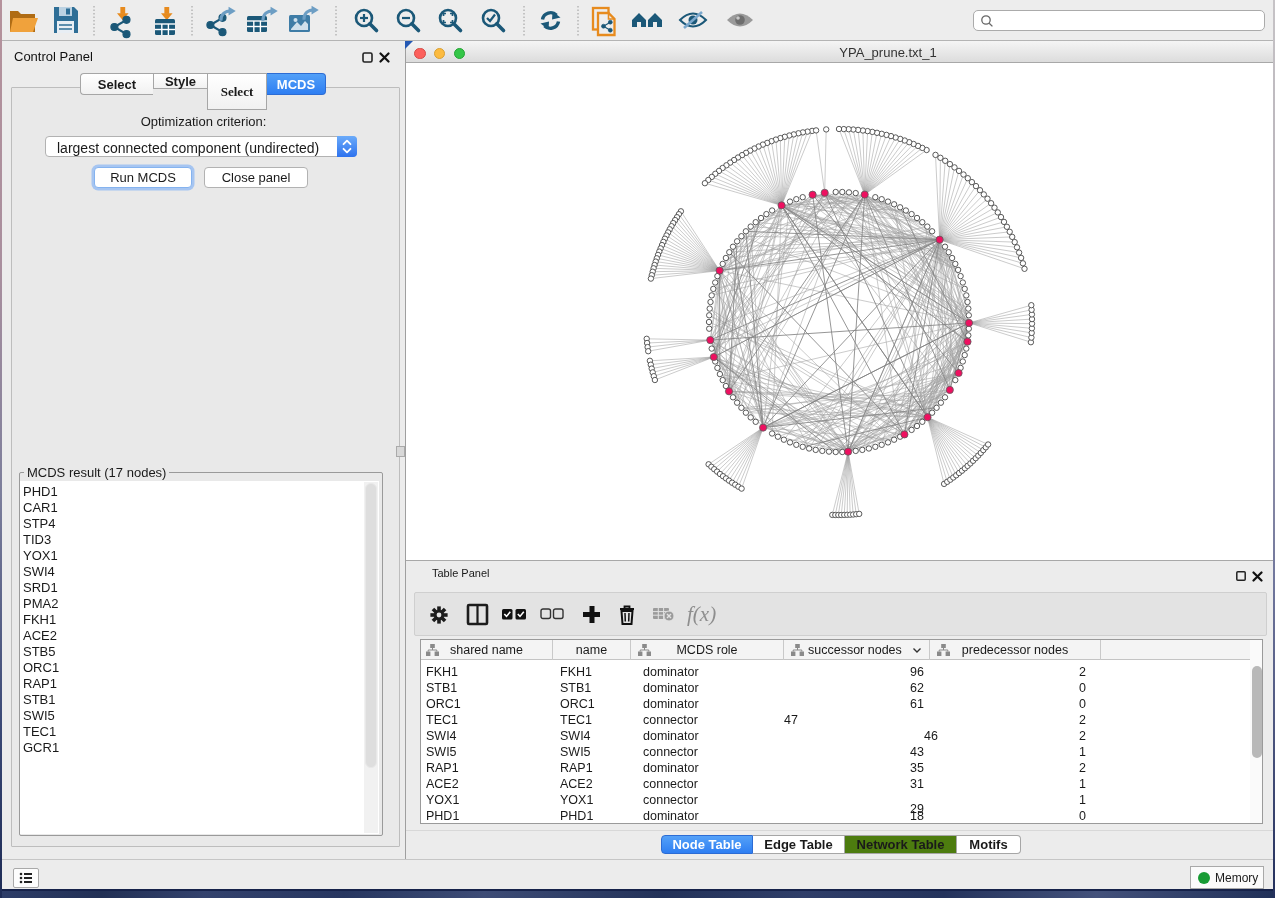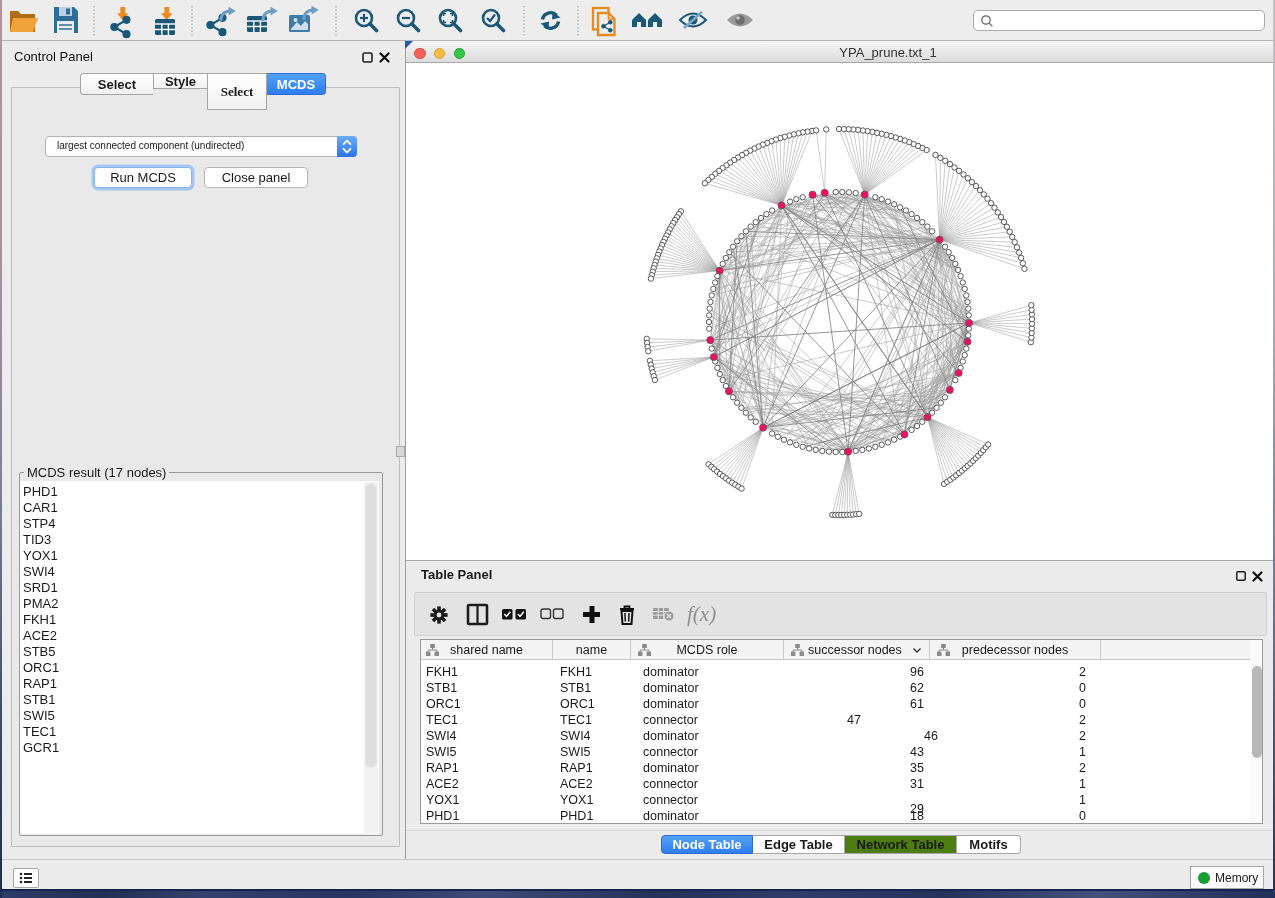--- a/index.html
+++ b/index.html
@@ -164,22 +164,23 @@
 
   <div class="abs" style="left:9px;top:46px;width:389px;height:760px;background:#e9e9e9;border:1px solid #bdbdbd;border-radius:1px;"></div>
 
   <div class="abs" style="left:78px;top:32px;height:22px;display:flex;z-index:5;font-size:13px;font-weight:bold;">
     <div style="width:73px;height:22px;background:linear-gradient(#ffffff,#f1f1f1);border:1px solid #a6a6a6;border-right:none;border-radius:4px 0 0 4px;display:flex;align-items:center;justify-content:center;">Select</div>
     <div style="width:54px;height:16px;background:linear-gradient(#ffffff,#f1f1f1);border:1px solid #a6a6a6;border-right:none;display:flex;align-items:center;justify-content:center;">Style</div>
     <div style="width:60px;height:37px;background:linear-gradient(#ffffff,#f1f1f1);border:1px solid #a6a6a6;display:flex;align-items:center;justify-content:center;font-family:Liberation Serif, serif;">Select</div>
     <div style="width:59px;height:22px;background:linear-gradient(#52a0f8,#2e7ef2);border:1px solid #2c6cd4;border-left:none;border-radius:0 4px 4px 0;display:flex;align-items:center;justify-content:center;color:#fff;">MCDS</div>
   </div>
 
+  <div class="abs" style="left:0;top:73px;width:403px;text-align:center;font-size:13px;">Optimization criterion:</div>
   <div class="abs" style="left:43px;top:95px;width:312px;height:21px;background:#ffffff;border:1px solid #b2b2b2;border-radius:4px;">
-    <div style="position:absolute;left:11px;top:2.5px;font-size:10px;">largest connected component (undirected)</div>
+    <div style="position:absolute;left:11px;top:2.5px;font-size:14px;">largest connected component (undirected)</div>
     <div style="position:absolute;right:-1px;top:-1px;width:20px;height:21px;background:linear-gradient(#6babfa,#2d72ee);border-radius:0 4px 4px 0;">
       <svg width="20" height="21" viewBox="0 0 20 21">
           <path d="M6.5 8.2 L10 4.6 L13.5 8.2" fill="none" stroke="#fff" stroke-width="1.8" stroke-linecap="round" stroke-linejoin="round"></path>
           <path d="M6.5 12.8 L10 16.4 L13.5 12.8" fill="none" stroke="#fff" stroke-width="1.8" stroke-linecap="round" stroke-linejoin="round"></path>
         </svg>
     </div>
   </div>
   <div class="abs" style="left:92px;top:126px;width:98px;height:21px;background:#ffffff;border:1px solid #85b3ef;border-radius:4px;box-shadow:0 0 0 2.5px rgba(112,167,247,0.55);display:flex;align-items:center;justify-content:center;font-size:13px;">Run MCDS</div>
   <div class="abs" style="left:202px;top:126px;width:104px;height:21px;background:#ffffff;border:1px solid #b2b2b2;border-radius:4px;display:flex;align-items:center;justify-content:center;font-size:13px;">Close panel</div>
 
@@ -934,21 +935,21 @@
 <circle cx="442.1" cy="388.7" r="3.6"></circle>
 <circle cx="357.1" cy="364.6" r="3.6"></circle>
 <circle cx="323.0" cy="328.3" r="3.6"></circle>
 <circle cx="307.8" cy="294.0" r="3.6"></circle>
 <circle cx="304.3" cy="277.1" r="3.6"></circle>
 </g>
 </svg>
 </div>
 
 <div class="abs" style="left:406px;top:560px;width:869px;height:299px;background:#ececec;border-top:1px solid #a8a8a8;">
-  <div class="abs" style="left:15px;top:6px;font-size:13px;font-weight:bold;">Table Panel</div>
+  <div class="abs" style="left:26px;top:6px;font-size:11px;">Table Panel</div>
   <svg class="abs" style="left:830px;top:10px" width="10" height="10" viewBox="0 0 10 10">
       <rect x="0.8" y="0.8" width="8.4" height="8.4" fill="none" stroke="#222" stroke-width="1.5" rx="1"></rect>
     </svg>
   <svg class="abs" style="left:846px;top:10px" width="11" height="11" viewBox="0 0 11 11">
       <path d="M1.5 1.5 L9.5 9.5 M9.5 1.5 L1.5 9.5" stroke="#111" stroke-width="2.2" stroke-linecap="round"></path>
     </svg>
 
   <div class="abs" style="left:8px;top:31px;width:853px;height:44px;background:#e3e3e3;border:1px solid #cfcfcf;border-radius:2px;">
 <svg width="853" height="44" viewBox="0 0 853 44" style="position:absolute;left:0;top:0">
 <g transform="translate(24,22)">
@@ -1070,21 +1071,21 @@
         <span class="abs" style="left:5px;">ORC1</span>
         <span class="abs" style="left:139px;">ORC1</span>
         <span class="abs" style="left:222px;">dominator</span>
         <span class="abs" style="left:363px;width:140px;text-align:right;">61</span>
         <span class="abs" style="left:509px;width:156px;text-align:right;">0</span>
       </div>
 <div class="abs" style="left:0;top:73px;width:829px;height:16px;font-size:12.5px;">
         <span class="abs" style="left:5px;">TEC1</span>
         <span class="abs" style="left:139px;">TEC1</span>
         <span class="abs" style="left:222px;">connector</span>
-        <span class="abs" style="left:363px;width:140px;text-align:center;">47</span>
+        <span class="abs" style="left:363px;width:140px;text-align:left;">47</span>
         <span class="abs" style="left:509px;width:156px;text-align:right;">2</span>
       </div>
 <div class="abs" style="left:0;top:89px;width:829px;height:16px;font-size:12.5px;">
         <span class="abs" style="left:5px;">SWI4</span>
         <span class="abs" style="left:139px;">SWI4</span>
         <span class="abs" style="left:222px;">dominator</span>
         <span class="abs" style="left:377px;width:140px;text-align:right;">46</span>
         <span class="abs" style="left:509px;width:156px;text-align:right;">2</span>
       </div>
 <div class="abs" style="left:0;top:105px;width:829px;height:16px;font-size:12.5px;">

